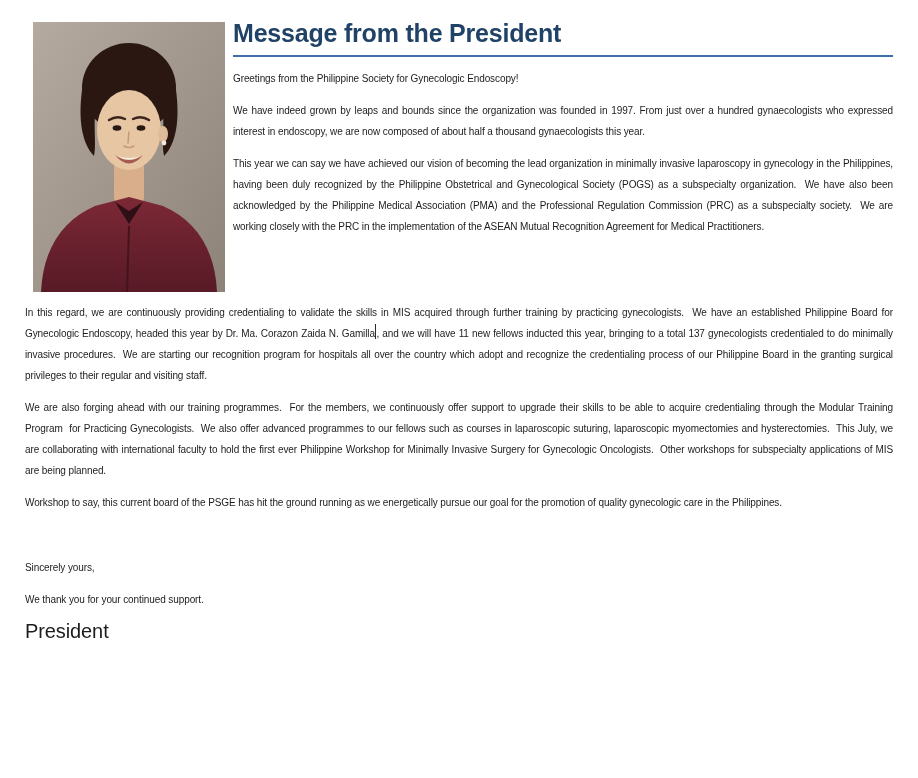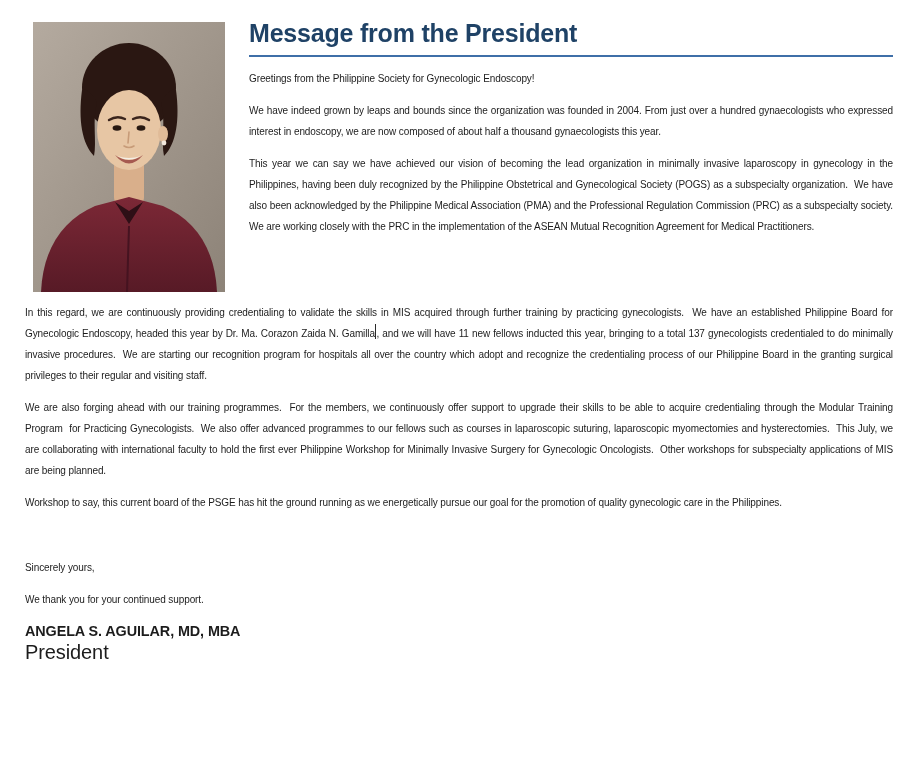--- a/index.html
+++ b/index.html
@@ -13,21 +13,21 @@
   }
   .page {
     position: relative;
     width: 918px;
     height: 778px;
     background: #ffffff;
   }
   .top-section {
     display: flex;
     padding: 20px 25px 0 33px;
-    gap: 24px;
+    gap: 8px;
     justify-content: center;
   }
   .photo-frame {
     flex: 0 0 192px;
     width: 192px;
     height: 270px;
     margin-top: 2px;
     overflow: hidden;
   }
   .photo-frame svg { display: block; width: 192px; height: 270px; }
@@ -123,30 +123,29 @@
         <path d="M8,270 C10,226 30,198 62,184 L96,175 L130,184 C162,198 182,226 184,270 Z" fill="url(#jacketGrad)"></path>
 
         <path d="M82,180 L96,202 L110,180 L96,189 Z" fill="#2e0f16"></path>
         <path d="M96,204 L94,270" stroke="#451320" stroke-width="2" fill="none"></path>
       </svg>
     </div>
 
     <div class="right-col">
       <h1 class="doc-title">Message from the President</h1>
       <p class="body-text no-justify">Greetings from the Philippine Society for Gynecologic Endoscopy!</p>
-      <p class="body-text">We have indeed grown by leaps and bounds since the organization was founded in 2004. From just over a hundred gynaecologists who expressed interest in endoscopy, we are now composed of about half a thousand gynaecologists this year.</p>
+      <p class="body-text">We have indeed grown by leaps and bounds since the organization was founded in 1997. From just over a hundred gynaecologists who expressed interest in endoscopy, we are now composed of about half a thousand gynaecologists this year.</p>
       <p class="body-text">This year we can say we have achieved our vision of becoming the lead organization in minimally invasive laparoscopy in gynecology in the Philippines, having been duly recognized by the Philippine Obstetrical and Gynecological Society (POGS) as a subspecialty organization.  We have also been acknowledged by the Philippine Medical Association (PMA) and the Professional Regulation Commission (PRC) as a subspecialty society.  We are working closely with the PRC in the implementation of the ASEAN Mutual Recognition Agreement for Medical Practitioners.</p>
     </div>
 
   </div>
 
   <div class="full-width">
     <p class="body-text"><span>In this regard, we are continuously providing credentialing to validate the skills in MIS acquired through further training by practicing gynecologists.  We have an established Philippine Board for Gynecologic Endoscopy, headed this year by Dr. Ma. Corazon Zaida N. Gamilla</span><span class="caret"></span><span>, and we will have 11 new fellows inducted this year, bringing to a total 137 gynecologists credentialed to do minimally invasive procedures.  We are starting our recognition program for hospitals all over the country which adopt and recognize the credentialing process of our Philippine Board in the granting surgical privileges to their regular and visiting staff.</span></p>
     <p class="body-text">We are also forging ahead with our training programmes.  For the members, we continuously offer support to upgrade their skills to be able to acquire credentialing through the Modular Training Program  for Practicing Gynecologists.  We also offer advanced programmes to our fellows such as courses in laparoscopic suturing, laparoscopic myomectomies and hysterectomies.  This July, we are collaborating with international faculty to hold the first ever Philippine Workshop for Minimally Invasive Surgery for Gynecologic Oncologists.  Other workshops for subspecialty applications of MIS are being planned.</p>
     <p class="body-text">Workshop to say, this current board of the PSGE has hit the ground running as we energetically pursue our goal for the promotion of quality gynecologic care in the Philippines.</p>
     <p class="body-text no-justify signoff">Sincerely yours,</p>
 
     <p class="body-text">We thank you for your continued support.</p>
-    <div class="sig-name">ANGELA S. AGUILAR, MD, MBA</div>
     <div class="sig-role">President</div>
   </div>
 
 </div>
 
 </body></html>

